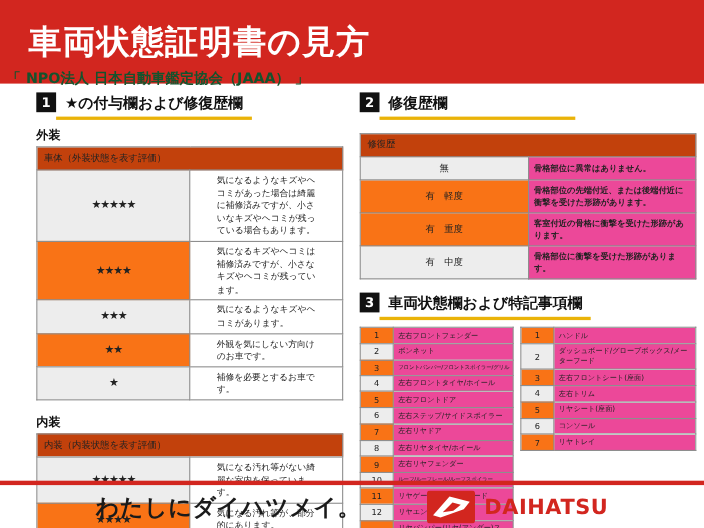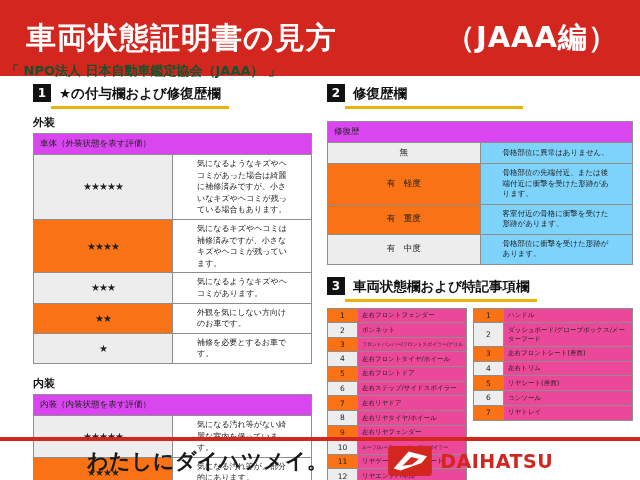--- a/index.html
+++ b/index.html
@@ -21,30 +21,30 @@
   .badge { width:18px; height:18px; background:#111; color:#fff; font-weight:bold;
     font-size:12px; display:flex; align-items:center; justify-content:center; flex:0 0 18px; }
   .sec-title { font-size:13.5px; font-weight:bold; color:#111; padding:1px 8px 3px 8px;
     border-bottom:3px solid #eab308; min-width:178px; white-space:nowrap; }
 
   .grp-label { font-size:11px; font-weight:bold; color:#111; margin:6px 0 3px 0; }
 
   
   table { border-collapse:collapse; width:100%; table-layout:fixed; }
   td, th { border:1px solid #8e8e8e; color:#222; vertical-align:middle; }
-  .hdr-row th { background:#d946ef; font-size:8.5px; font-weight:normal;
+  .hdr-row th { background:#c2410c; font-size:8.5px; font-weight:normal;
     text-align:left; padding:4px 6px; }
   .stars-cell { width:58px; text-align:center; font-size:10px; letter-spacing:-1px;
     padding:2px 1px; }
   .desc-cell { font-size:8px; line-height:1.45; padding:3px 24px; background:#fff; }
   .shade-a { background:#ededed; }
   .shade-b { background:#f97316; }
 
   .grade-cell { width:56px; text-align:center; font-size:8.5px; padding:4px 2px; }
-  .rep-desc { font-size:7.5px; line-height:1.4; padding:4px 22px; background:#7dd3fc; }
+  .rep-desc { font-size:7.5px; line-height:1.4; padding:4px 5px; background:#ec4899;font-weight:bold; }
 
   .num-cell { width:30px; text-align:center; font-size:7.5px; padding:2px 1px; }
   .part-cell { font-size:6.5px; line-height:1.35; padding:2.5px 4px; background:#ec4899;
     white-space:nowrap; overflow:hidden; }
   .part-wrap { white-space:normal; }
   .f-xs { font-size:5px; letter-spacing:-0.2px; }
 
   
   .col-left  { position:absolute; left:33px;  top:84px; width:279px; }
   .col-right { position:absolute; left:327px; top:84px; width:306px; }
@@ -62,21 +62,20 @@
   .brand-mark { width:44px; height:30px; display:block; }
   .brand-name { color:#d2261f; font-weight:800; font-size:19px; letter-spacing:0.5px; }
 </style>
 </head>
 <body>
 
 <div class="page">
 
   <div class="banner">
     <span class="title">車両状態証明書の見方</span>
-    <span class="edition">（JAAA編）</span>
   </div>
 
   <div class="subtitle">「 NPO法人 日本自動車鑑定協会（JAAA） 」</div>
 
   <div class="col-left">
     <div class="sec-head">
       <span class="badge">1</span>
       <span class="sec-title">★の付与欄および修復歴欄</span>
     </div>
 

